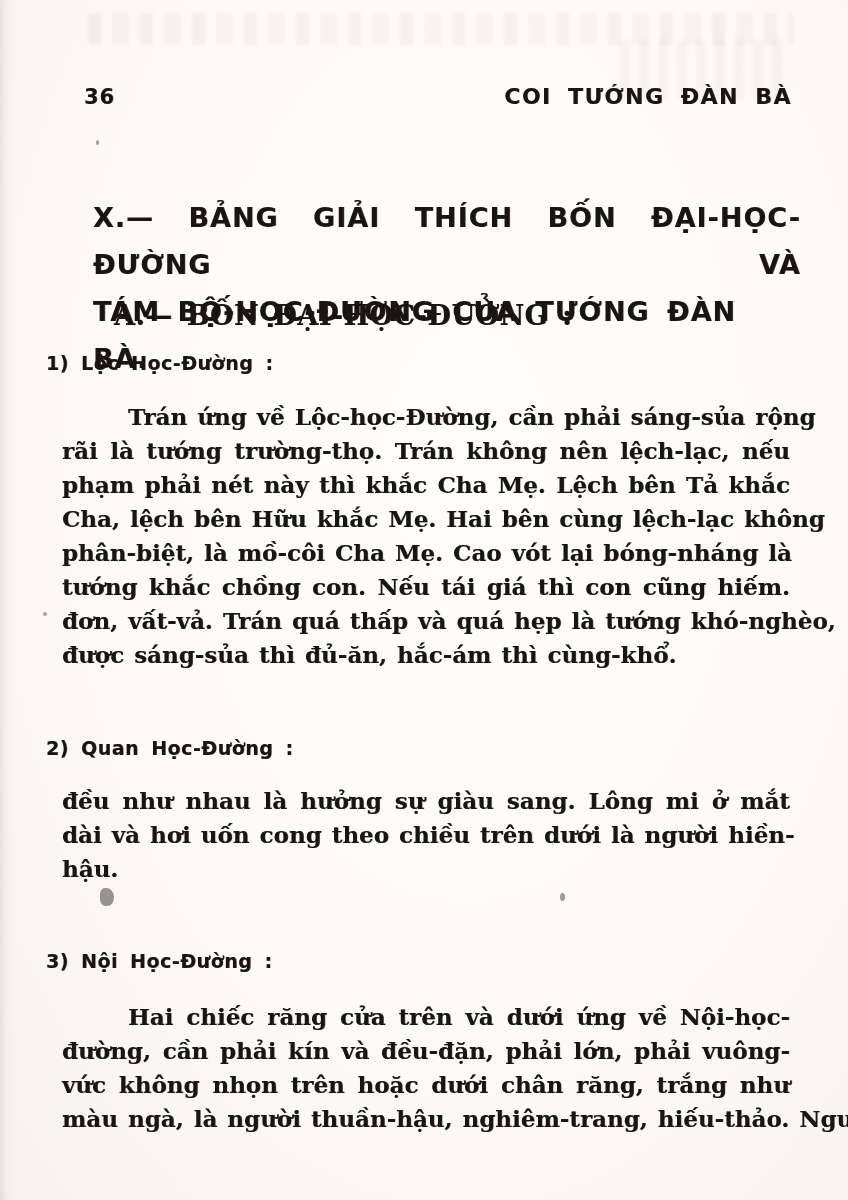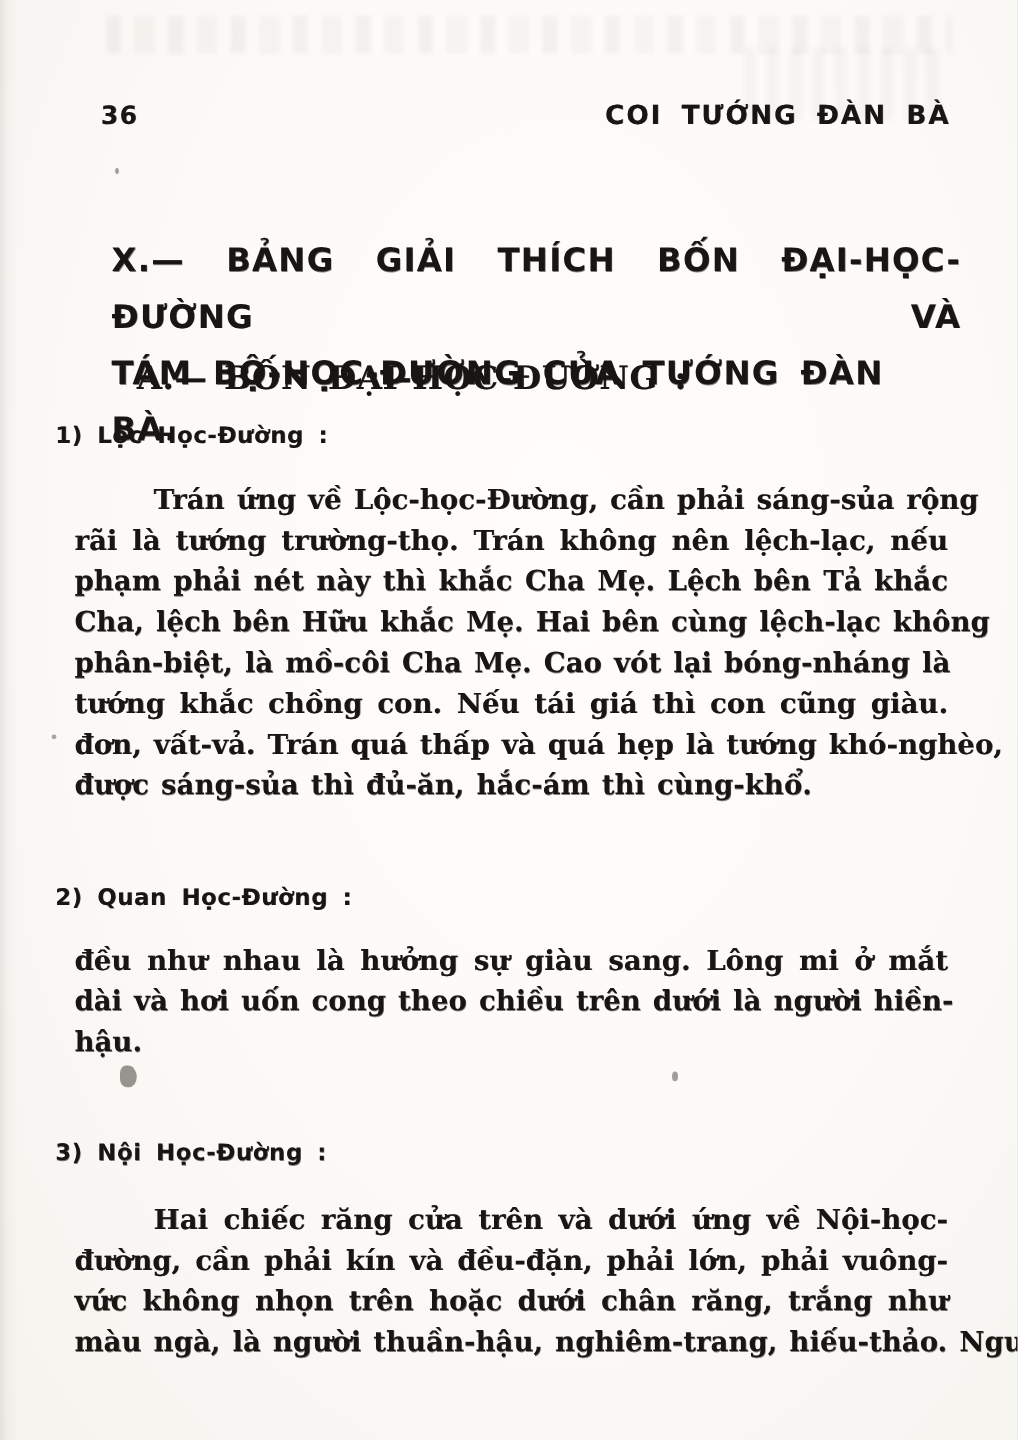--- a/index.html
+++ b/index.html
@@ -108,21 +108,21 @@
 
   <div class="section-heading ink">A.— BỐN ĐẠI-HỌC-ĐƯỜNG :</div>
 
   <div class="entry-heading eh1 ink">1) Lộc Học-Đường :</div>
   <div class="para p1 ink">
     <div class="line first">Trán ứng về Lộc-học-Đường, cần phải sáng-sủa rộng</div>
     <div class="line">rãi là tướng trường-thọ. Trán không nên lệch-lạc, nếu</div>
     <div class="line">phạm phải nét này thì khắc Cha Mẹ. Lệch bên Tả khắc</div>
     <div class="line">Cha, lệch bên Hữu khắc Mẹ. Hai bên cùng lệch-lạc không</div>
     <div class="line">phân-biệt, là mồ-côi Cha Mẹ. Cao vót lại bóng-nháng là</div>
-    <div class="line">tướng khắc chồng con. Nếu tái giá thì con cũng giàu.</div>
+    <div class="line">tướng khắc chồng con. Nếu tái giá thì con cũng hiếm.</div>
     <div class="line">đơn, vất-vả. Trán quá thấp và quá hẹp là tướng khó-nghèo,</div>
     <div class="line short">được sáng-sủa thì đủ-ăn, hắc-ám thì cùng-khổ.</div>
   </div>
 
   <div class="entry-heading eh2 ink">2) Quan Học-Đường :</div>
   <div class="para p2 ink">
     <div class="line">đều như nhau là hưởng sự giàu sang. Lông mi ở mắt</div>
     <div class="line">dài và hơi uốn cong theo chiều trên dưới là người hiền-</div>
     <div class="line short">hậu.</div>
   </div>

